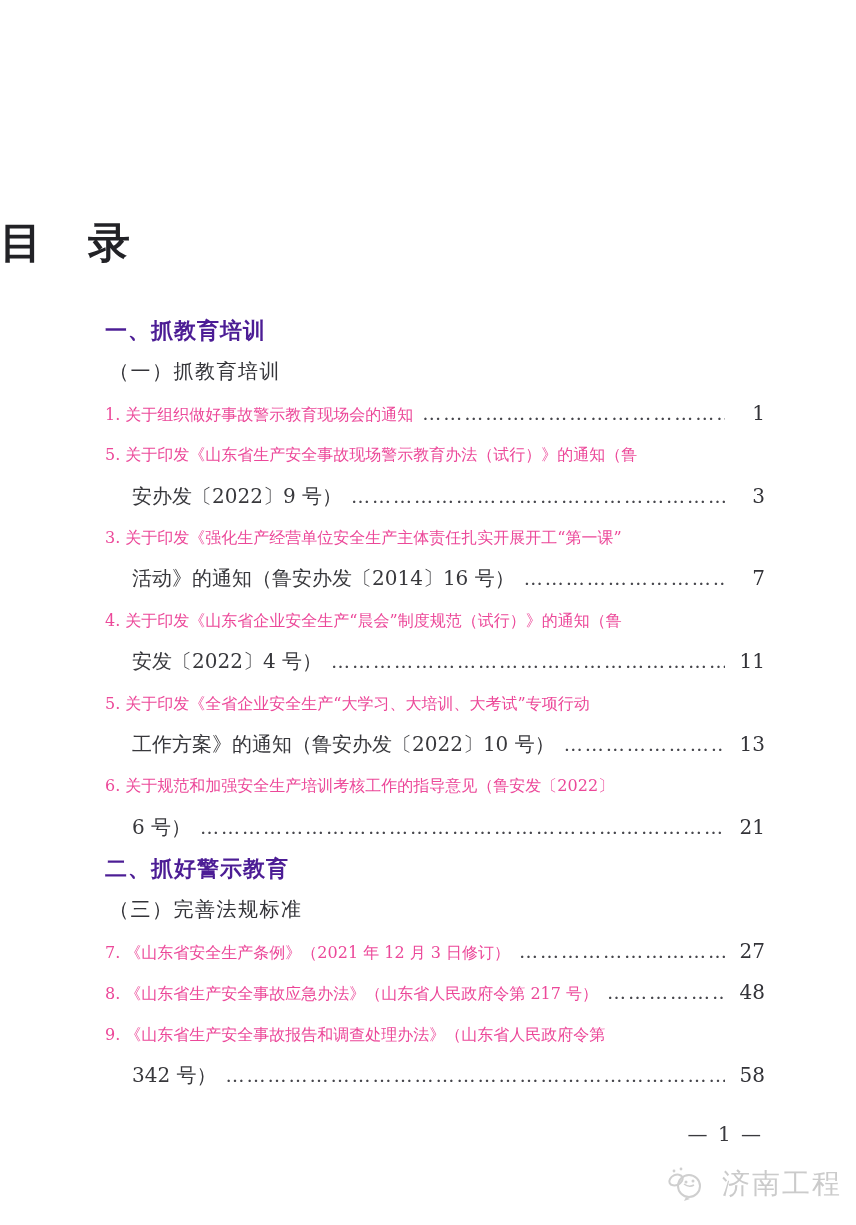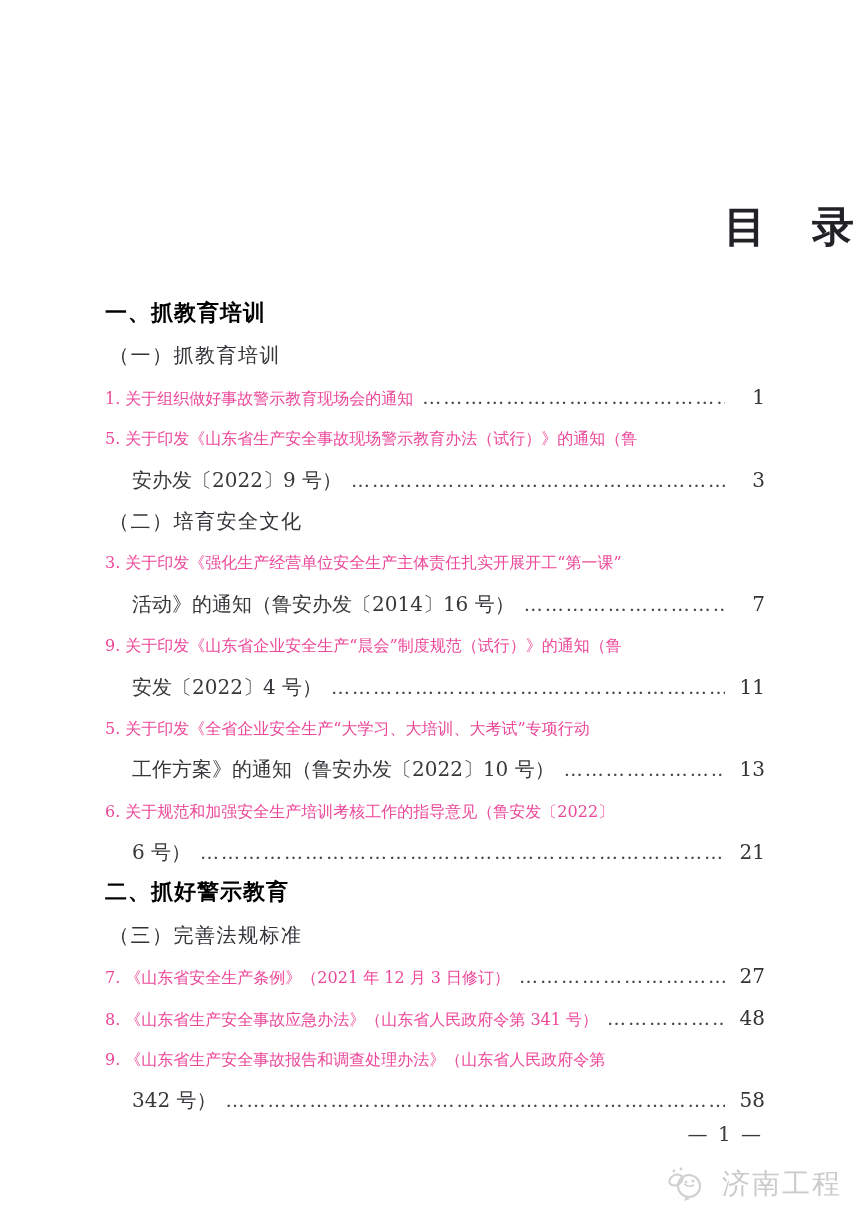--- a/index.html
+++ b/index.html
@@ -6,45 +6,46 @@
   .sheet{
     position:relative;
     width:856px;height:1225px;
     background:#ffffff;
     overflow:hidden;
     font-family:"DejaVu Serif", serif;
     color:#38383c;
   }
   .title{
     padding-top:200px;
-    text-align:right;
+    text-align:left;
     font-size:42px;
     line-height:54px;
     font-weight:bold;
     color:#222226;
     letter-spacing:2px;
     white-space:pre;
+    margin-top:16px;
   }
   .toc{
     margin:40px 91px 0 105px; 
   }
   .row{
     display:flex;
     align-items:baseline;
     height:41.4px;
     line-height:41.4px;
     white-space:nowrap;
     overflow:hidden;
   }
   .row .txt{flex:0 0 auto;}
   .section .txt{
-    font-family:Liberation Mono, monospace;
+    font-family:Liberation Sans, sans-serif;
     font-weight:bold;
     font-size:22px;
-    color:#000000;
+    color:#4c1d95;
     letter-spacing:1px;
   }
   .subsection{padding-left:4px;}
   .subsection .txt{
     font-size:20px;
     color:#333338;
     letter-spacing:1.5px;
   }
   .item .txt{
     font-size:16px;
@@ -127,36 +128,33 @@
     <div class="row item">
       <span class="txt">5. 关于印发《山东省生产安全事故现场警示教育办法（试行）》的通知（鲁</span>
     </div>
 
     <div class="row cont">
       <span class="txt">安办发〔2022〕9 号）</span>
       <span class="dots"></span>
       <span class="pg">3</span>
     </div>
 
-    <div class="row subsection">
-      <span class="txt">（二）培育安全文化</span>
-    </div>
 
     <div class="row item">
       <span class="txt">3. 关于印发《强化生产经营单位安全生产主体责任扎实开展开工“第一课”</span>
     </div>
 
     <div class="row cont">
       <span class="txt">活动》的通知（鲁安办发〔2014〕16 号）</span>
       <span class="dots"></span>
       <span class="pg">7</span>
     </div>
 
     <div class="row item">
-      <span class="txt">9. 关于印发《山东省企业安全生产“晨会”制度规范（试行）》的通知（鲁</span>
+      <span class="txt">4. 关于印发《山东省企业安全生产“晨会”制度规范（试行）》的通知（鲁</span>
     </div>
 
     <div class="row cont">
       <span class="txt">安发〔2022〕4 号）</span>
       <span class="dots"></span>
       <span class="pg">11</span>
     </div>
 
     <div class="row item">
       <span class="txt">5. 关于印发《全省企业安全生产“大学习、大培训、大考试”专项行动</span>
@@ -186,21 +184,21 @@
       <span class="txt">（三）完善法规标准</span>
     </div>
 
     <div class="row item">
       <span class="txt">7. 《山东省安全生产条例》（2021 年 12 月 3 日修订）</span>
       <span class="dots"></span>
       <span class="pg">27</span>
     </div>
 
     <div class="row item">
-      <span class="txt">8. 《山东省生产安全事故应急办法》（山东省人民政府令第 341 号）</span>
+      <span class="txt">8. 《山东省生产安全事故应急办法》（山东省人民政府令第 217 号）</span>
       <span class="dots"></span>
       <span class="pg">48</span>
     </div>
 
     <div class="row item">
       <span class="txt">9. 《山东省生产安全事故报告和调查处理办法》（山东省人民政府令第</span>
     </div>
 
     <div class="row cont">
       <span class="txt">342 号）</span>

